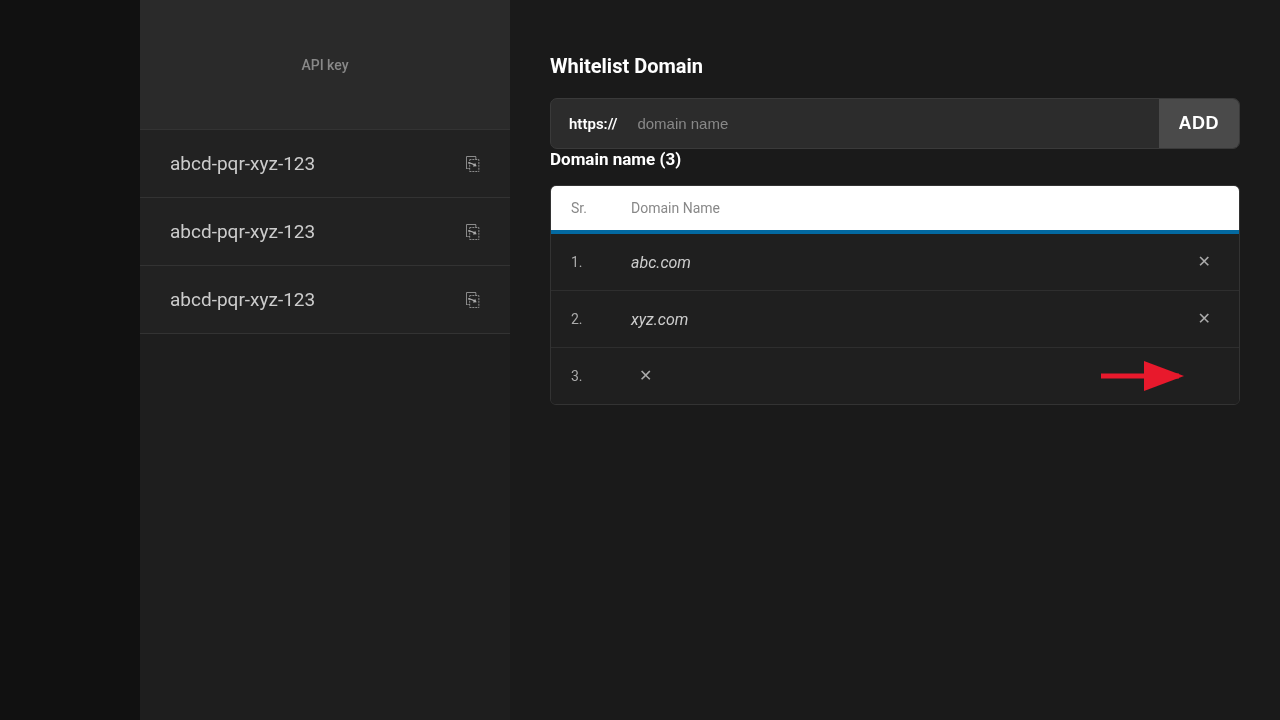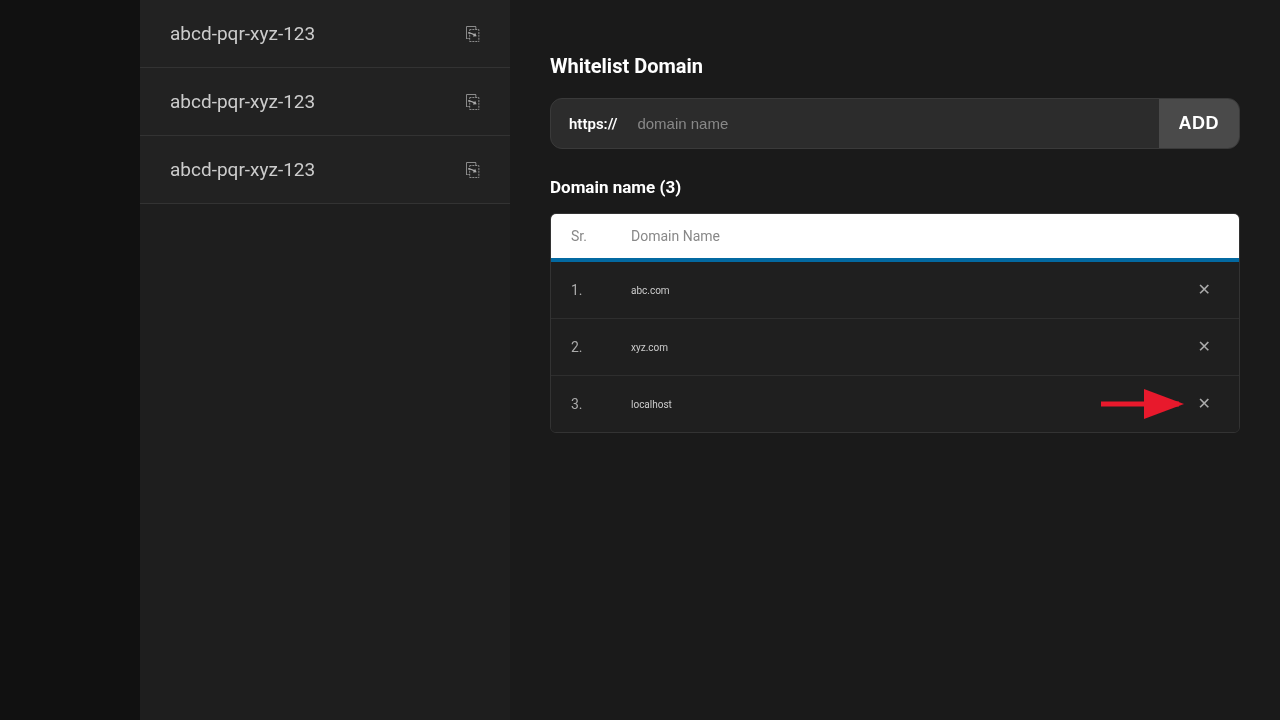--- a/index.html
+++ b/index.html
@@ -92,23 +92,22 @@
       margin-bottom: 20px;
       margin-top: 24px;
     }
 
     
     .domain-input-container {
       display: flex;
       align-items: center;
       background-color: #2c2c2c;
       border: 1px solid #3a3a3a;
-      border-radius: 12px;
+      border-radius: 7px;
       overflow: hidden;
-      margin-bottom: 28px;
     }
 
     .domain-input-prefix {
       padding: 14px 10px 14px 18px;
       color: #ffffff;
       font-size: 15px;
       font-weight: 600;
       white-space: nowrap;
     }
 
@@ -188,39 +187,43 @@
 
     .row-sr {
       width: 60px;
       color: #aaaaaa;
       font-size: 14px;
     }
 
     .row-domain {
       flex: 1;
       color: #cccccc;
-      font-size: 10px;
+      font-size: 16px;
+      font-style: italic;
     }
 
     .remove-btn {
       background: none;
       border: none;
       color: #aaaaaa;
       font-size: 16px;
       cursor: pointer;
       padding: 4px 8px;
       line-height: 1;
     }
   </style>
 </head>
 <body>
 
 <div class="left-panel"></div>
 
 <div class="middle-panel">
+  <div class="api-key-header">
+    <span>API key</span>
+  </div>
 
   <div class="api-key-item">
     <span class="api-key-text">abcd-pqr-xyz-123</span>
     <span class="copy-icon">⎘</span>
   </div>
 
   <div class="api-key-item">
     <span class="api-key-text">abcd-pqr-xyz-123</span>
     <span class="copy-icon">⎘</span>
   </div>
@@ -265,21 +268,20 @@
       </div>
 
       <div class="table-row">
         <span class="row-sr">2.</span>
         <span class="row-domain">xyz.com</span>
         <button class="remove-btn">✕</button>
       </div>
 
       <div class="table-row" style="position: relative;">
         <span class="row-sr">3.</span>
-        <span class="row-domain">localhost</span>
 
         <svg width="90" height="30" viewBox="0 0 90 30" style="position: absolute; right: 48px; top: 50%; transform: translateY(-50%);">
           <defs>
             <marker id="arrowhead" markerWidth="8" markerHeight="6" refX="7" refY="3" orient="auto">
               <polygon points="0 0, 8 3, 0 6" fill="#e8192c"></polygon>
             </marker>
           </defs>
           <line x1="0" y1="15" x2="78" y2="15" stroke="#e8192c" stroke-width="5" marker-end="url(#arrowhead)"></line>
         </svg>
 

